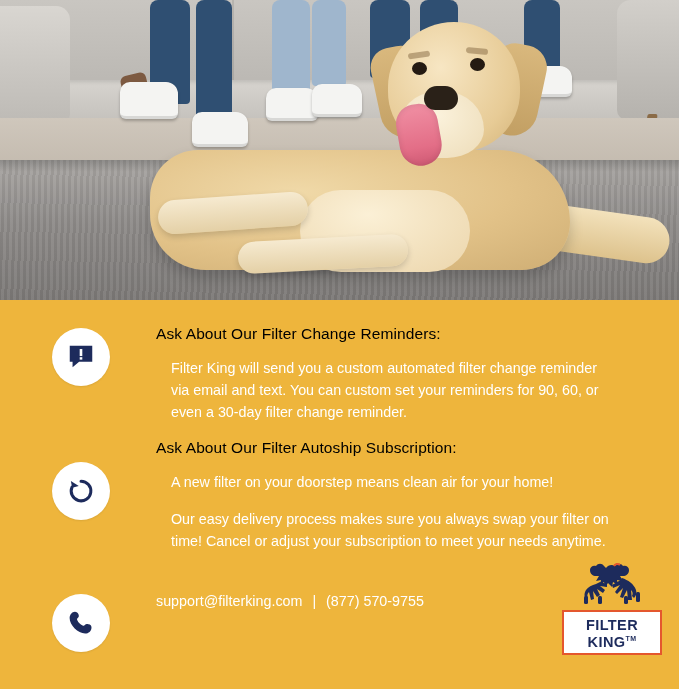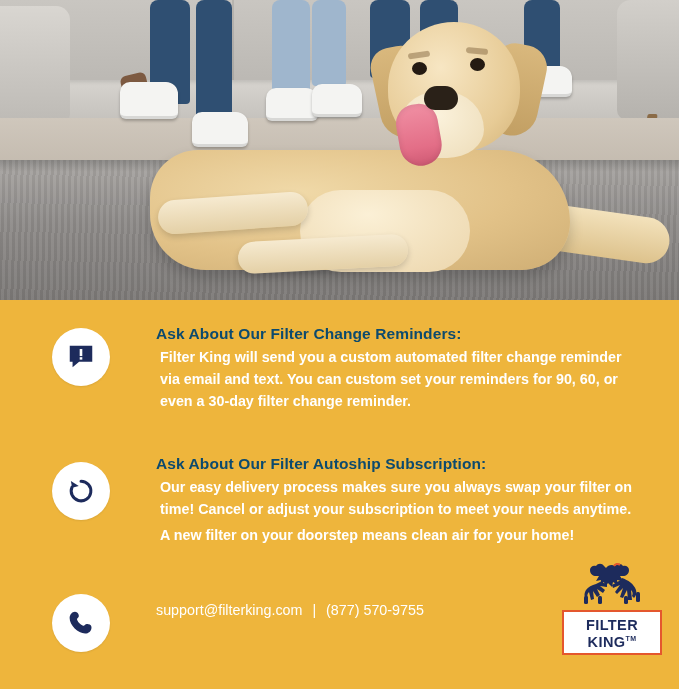--- a/index.html
+++ b/index.html
@@ -204,32 +204,32 @@
     background: #ffffff;
     border-radius: 50%;
     display: flex;
     align-items: center;
     justify-content: center;
     box-shadow: 0 1px 2px rgba(0,0,0,.08);
   }
   .badge svg { display: block; }
   .heading {
     font-size: 15.5px;
-    font-weight: bold;
-    color: #0c4a6e;
+    font-weight: normal;
+    color: #000000;
     letter-spacing: .1px;
     margin: 0 0 4px 0;
     line-height: 1.25;
   }
   .bodytext {
     font-size: 14.3px;
     color: #ffffff;
     line-height: 1.52;
-    margin: 4px;
-    font-weight: bold;
+    margin: 15px;
+    font-weight: normal;
   }
   .contact-line {
     font-size: 14.3px;
     color: #ffffff;
     line-height: 1.5;
     margin: 0;
   }
 
   
   .logo {
@@ -327,35 +327,35 @@
     </div>
 
     <div class="badge" style="left:52px; top:162px;">
       <span>
         <svg width="30" height="30" viewBox="0 0 32 32" aria-hidden="true">
           <path d="M16 5.5a10.5 10.5 0 1 1-9.6 6.3" fill="none" stroke="#1d2b5c" stroke-width="3.2" stroke-linecap="round"></path>
           <path d="M5.2 5.2 L6.6 12.6 L13.6 10.6 Z" fill="#1d2b5c"></path>
         </svg>
       </span>
     </div>
-    <div class="block" style="left:156px; top:154px; width:480px;">
+    <div class="block" style="left:156px; top:138px; width:480px;">
       <p class="heading">Ask About Our Filter Autoship Subscription:</p>
+      <p class="bodytext">A new filter on your doorstep means clean air for your home!</p>
       <p class="bodytext" style="margin-top:2px;">Our easy delivery process makes sure you always swap your filter on time! Cancel or adjust your subscription to meet your needs anytime.</p>
-      <p class="bodytext">A new filter on your doorstep means clean air for your home!</p>
     </div>
 
     <div class="badge" style="left:52px; top:294px;">
       <span>
         <svg width="28" height="28" viewBox="0 0 32 32" aria-hidden="true">
           <path d="M9 3c2 0 3.4 1.1 4.2 3.2.7 1.9.4 3-.9 4-1 .8-1.1 1.3-.5 2.6 1.2 2.6 3.3 4.8 6 6 1.3.6 1.8.5 2.6-.5 1-1.3 2.1-1.6 4-.9C26.9 17.6 28 19 28 21c0 4-3.3 7-7.3 7C12.6 28 3 18.4 3 10.3 3 6.3 5.9 3 9 3z" fill="#1d2b5c"></path>
         </svg>
       </span>
     </div>
     <div class="block" style="left:156px; top:288px; width:390px;">
-      <p class="contact-line" style="margin-top:12px;">
+      <p class="contact-line" style="margin-top:3px;">
         <span>support@filterking.com</span>
         <span style="padding:0 6px;">|</span>
         <span>(877) 570-9755</span>
       </p>
     </div>
 
     <div class="logo" style="top:262px;">
       <div class="logo-lion">
         <svg width="100" height="46" viewBox="0 0 100 46" aria-hidden="true">
           <g fill="#1d2b5c">

